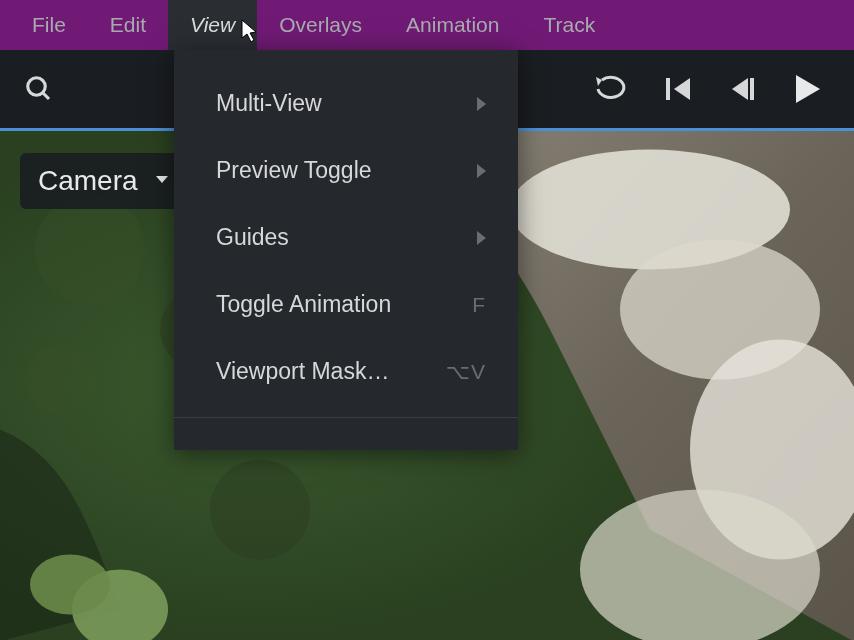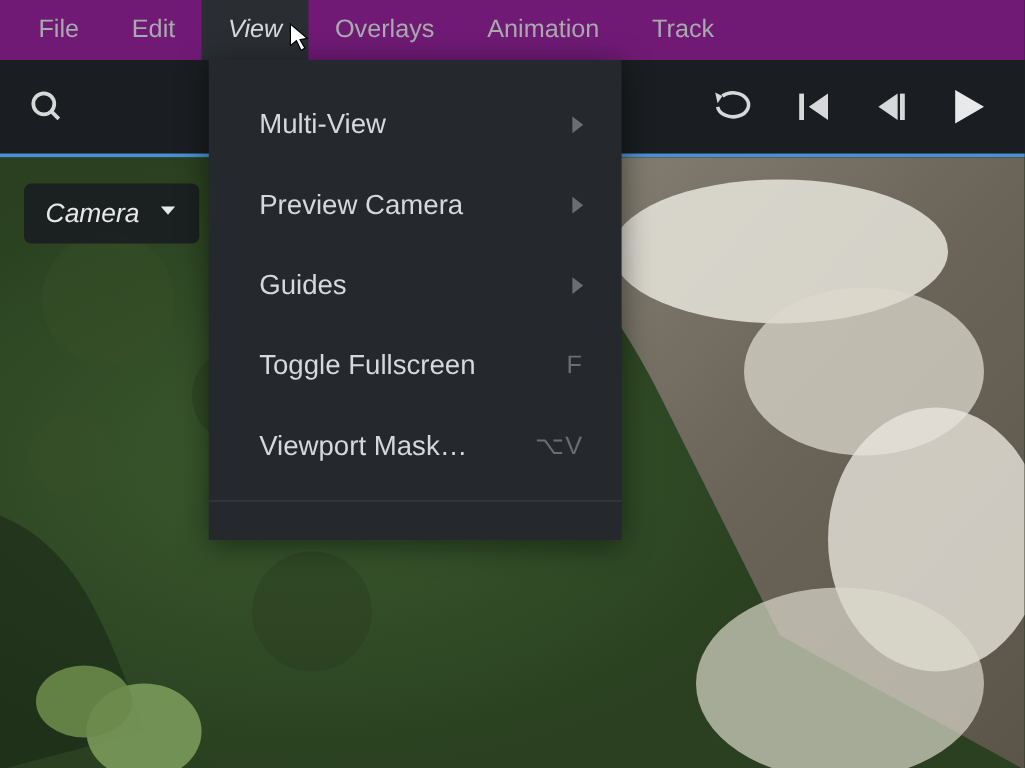--- a/index.html
+++ b/index.html
@@ -77,23 +77,22 @@
       background: rgba(26, 29, 33, 0.9);
       border-radius: 6px;
       padding: 12px 18px;
       display: flex;
       align-items: center;
       gap: 16px;
       cursor: pointer;
     }
     .camera-label {
       color: #e8e9ea;
-      font-size: 22px;
+      font-size: 28px;
       font-weight: 500;
-      font-style: italic;
     }
     .dropdown-menu {
       position: absolute;
       top: 50px;
       left: 174px;
       width: 344px;
       background: #25282d;
       box-shadow: 0 4px 24px rgba(0,0,0,0.5);
       padding: 20px 0;
       z-index: 100;
@@ -215,29 +214,29 @@
     </span>
   </div>
 </div>
 
 <div class="dropdown-menu">
   <div class="menu-item">
     <span>Multi-View</span>
     <span class="submenu-arrow"></span>
   </div>
   <div class="menu-item">
-    <span>Preview Camera</span>
+    <span>Preview Toggle</span>
     <span class="submenu-arrow"></span>
   </div>
   <div class="menu-item">
     <span>Guides</span>
     <span class="submenu-arrow"></span>
   </div>
   <div class="menu-item">
-    <span>Toggle Fullscreen</span>
+    <span>Toggle Animation</span>
     <span class="menu-shortcut">F</span>
   </div>
   <div class="menu-item">
     <span>Viewport Mask…</span>
     <span class="menu-shortcut">⌥V</span>
   </div>
   <div class="menu-divider"></div>
 </div>
 
 <div class="cursor">

